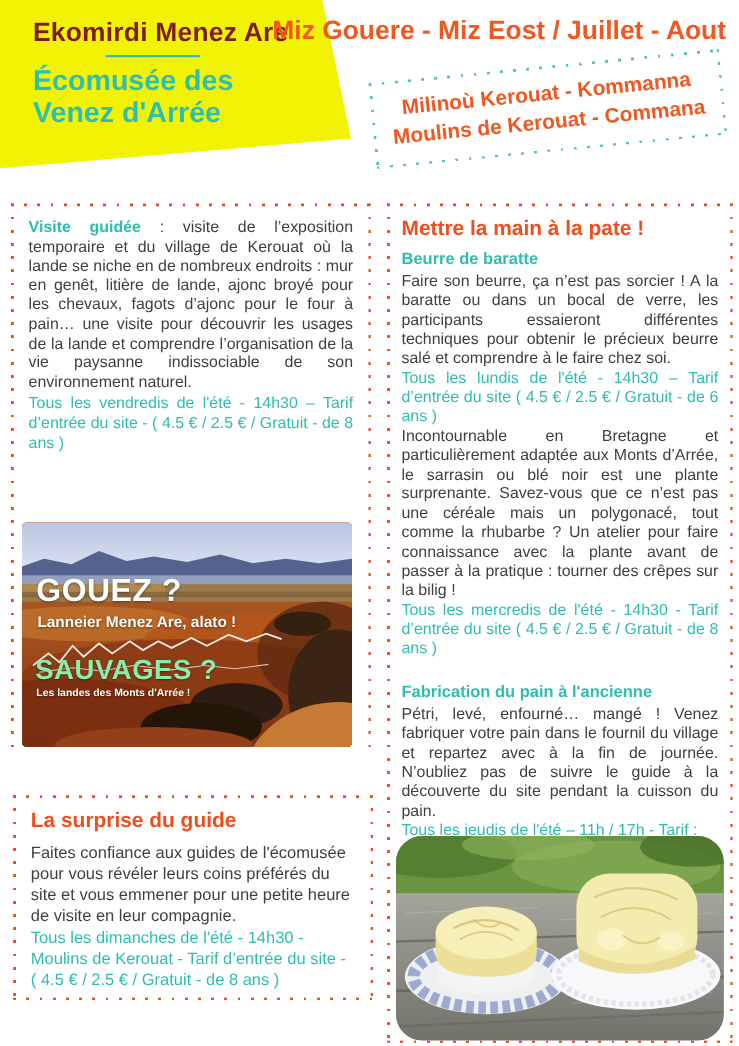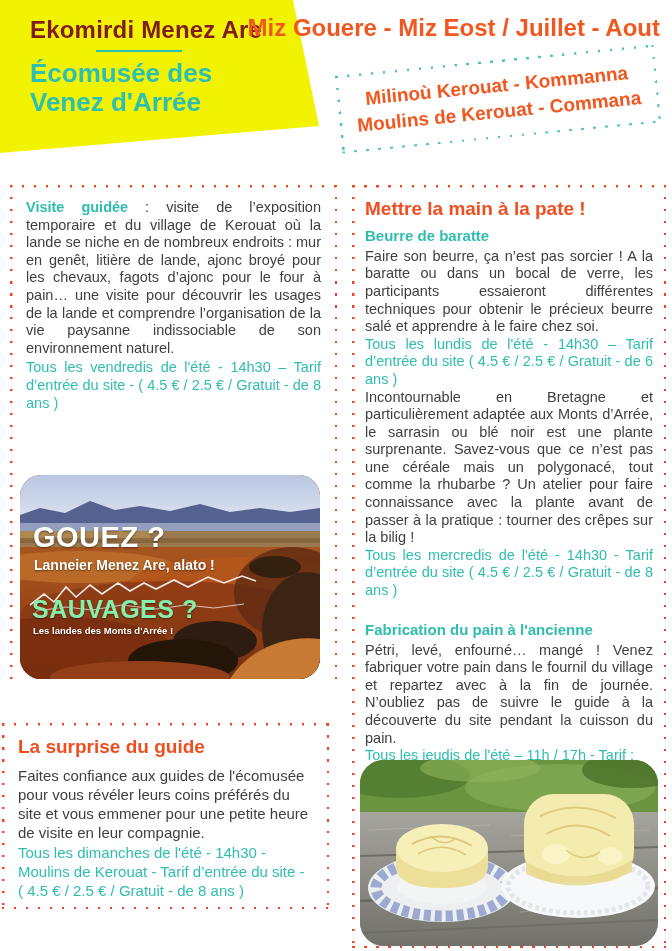--- a/index.html
+++ b/index.html
@@ -49,35 +49,35 @@
       repeating-linear-gradient(to right,var(--dotc) 0 2.5px,transparent 2.5px 12px),
       repeating-linear-gradient(to bottom,var(--dotc) 0 2.5px,transparent 2.5px 12px),
       repeating-linear-gradient(to bottom,var(--dotc) 0 2.5px,transparent 2.5px 12px);
     background-size:100% 2.5px,2.5px 100%,2.5px 100%;
     background-position:0 0,0 0,100% 0;
     background-repeat:no-repeat;
   }
   .redbox{--dotc:#ee4423;}
   
   .expo-box{position:absolute;left:10px;top:185px;width:327px;height:503px;padding:14px 16px 0 16px;box-sizing:border-box;}
-  .surprise-box{position:absolute;left:2px;top:723px;width:327px;height:186px;padding:12px 16px 0 16px;box-sizing:border-box;}
+  .surprise-box{position:absolute;left:12px;top:723px;width:327px;height:186px;padding:12px 16px 0 16px;box-sizing:border-box;}
   .right-box{position:absolute;left:352px;top:185px;width:314px;height:763px;padding:12px 13px 0 13px;box-sizing:border-box;}
 
   .h-orange{font-size:19px;font-weight:bold;color:#ef4f1f;line-height:1.25;margin:0 0 10px 0;white-space:pre-line;}
   .h-teal{font-size:15px;font-weight:bold;color:#2fbdae;line-height:1.2;margin:12px 0 3px 0;}
   .body-just{font-size:14.5px;line-height:17.6px;text-align:justify;margin:0;}
   .body-left{font-size:15px;line-height:19px;text-align:left;margin:0;}
   .sched{color:#2fbdae;font-size:14.5px;line-height:17.6px;text-align:justify;margin:0;}
   .sched-left{color:#2fbdae;font-size:15px;line-height:19px;text-align:left;margin:0;}
   .lead-teal{color:#2fbdae;font-weight:bold;}
 
   
   .photo1{
     position:absolute;left:10px;top:290px;width:300px;height:204px;
-    border-radius:21px;overflow:hidden;background:#8a3a14;text-align:right;
+    border-radius:4px;overflow:hidden;background:#8a3a14;text-align:right;
   }
   .photo1 svg,.photo2 svg{display:block;width:100%;height:100%;}
   .ph-overlay{position:absolute;left:0;top:0;width:100%;height:100%;}
   .gouez{position:absolute;left:13px;top:46px;color:#fff;font-weight:bold;font-size:29px;letter-spacing:.5px;text-shadow:0 1px 2px rgba(0,0,0,.45);}
   .gouez-sub{position:absolute;left:14px;top:82px;color:#fff;font-weight:bold;font-size:14px;text-shadow:0 1px 2px rgba(0,0,0,.5);}
   .sauvages{position:absolute;left:12px;top:120px;color:#86efac;font-weight:bold;font-size:25px;letter-spacing:.5px;text-shadow:0 1px 2px rgba(0,0,0,.45);}
   .sauvages-sub{position:absolute;left:13px;top:150px;color:#fff;font-weight:bold;font-size:9.5px;text-shadow:0 1px 2px rgba(0,0,0,.5);}
   .squiggle{position:absolute;left:6px;top:90px;}
   .photo2{
     position:absolute;left:8px;top:575px;width:298px;height:186px;
@@ -155,21 +155,21 @@
   <div class="surprise-box dotbox redbox">
     <h3 class="h-orange" style="margin-bottom:7px">La surprise du guide</h3>
     <p class="body-left">Faites confiance aux guides de l'écomusée pour vous révéler leurs coins préférés du site et vous emmener pour une petite heure de visite en leur compagnie.</p>
     <p class="sched-left" style="margin-top:1px">Tous les dimanches de l'été - 14h30 - Moulins de Kerouat - Tarif d’entrée du site - ( 4.5 €  / 2.5 € / Gratuit - de 8 ans )</p>
   </div>
 
   <div class="right-box dotbox redbox">
     <h3 class="h-orange" style="margin-bottom:4px">Mettre la main à la pate !</h3>
 
     <h4 class="h-teal" style="margin-top:6px">Beurre de baratte</h4>
-    <p class="body-just">Faire son beurre, ça n’est pas sorcier ! A la baratte ou dans un bocal de verre, les participants essaieront différentes techniques pour obtenir le précieux beurre salé et apprendre à le faire chez soi.</p>
+    <p class="body-just">Faire son beurre, ça n’est pas sorcier ! A la baratte ou dans un bocal de verre, les participants essaieront différentes techniques pour obtenir le précieux beurre salé et comprendre à le faire chez soi.</p>
     <p class="sched">Tous les lundis de l'été - 14h30 – Tarif d’entrée du site ( 4.5 €  / 2.5 € / Gratuit - de 6 ans )</p>
 
     <p class="body-just">Incontournable en Bretagne et particulièrement adaptée aux Monts d’Arrée, le sarrasin ou blé noir est une plante surprenante. Savez-vous que ce n’est pas une céréale mais un polygonacé, tout comme la rhubarbe ? Un atelier pour faire connaissance avec la plante avant de passer à la pratique : tourner des crêpes sur la bilig !</p>
     <p class="sched">Tous les mercredis de l'été - 14h30 - Tarif d’entrée du site ( 4.5 €  / 2.5 € / Gratuit - de 8 ans )</p>
 
     <h4 class="h-teal" style="margin-top:21px">Fabrication du pain à l'ancienne</h4>
     <p class="body-just">Pétri, levé, enfourné… mangé ! Venez fabriquer votre pain dans le fournil du village et repartez avec à la fin de journée. N’oubliez pas de suivre le guide à la découverte du site pendant la cuisson du pain.</p>
     <p class="sched-left" style="font-size:14.5px;line-height:17.6px">Tous les jeudis de l'été – 11h / 17h - Tarif : 10€ / 6€ Sur réservation. Prévoir un pique-nique.</p>
 
     <div class="photo2">

